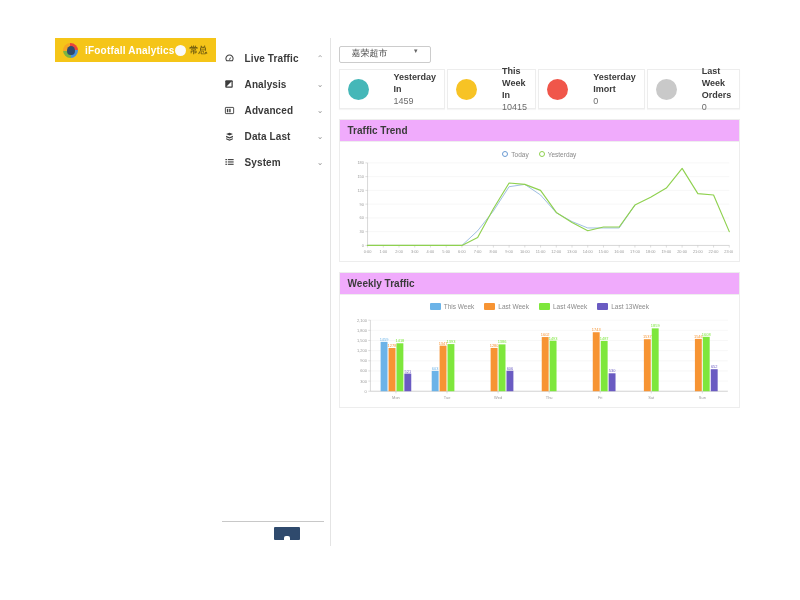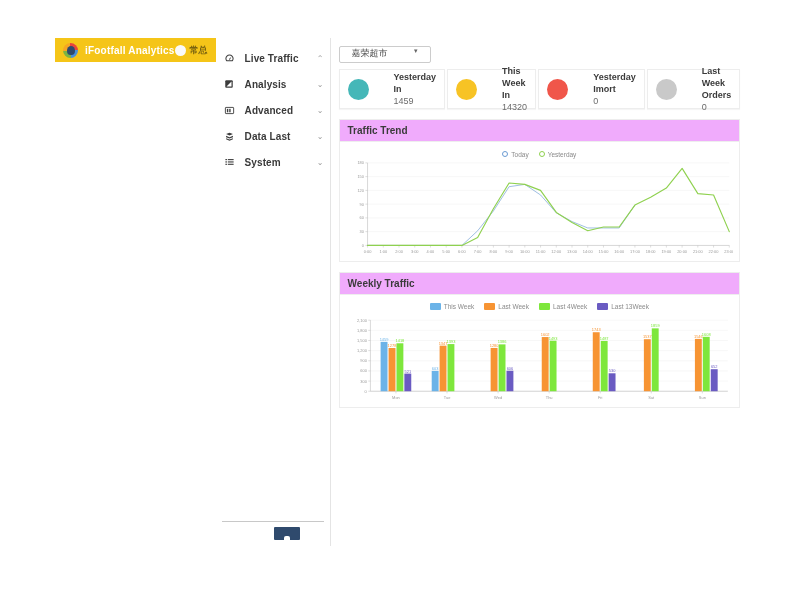--- a/index.html
+++ b/index.html
@@ -205,21 +205,21 @@
           <div class="card-dot" style="background:#45b7b8"></div>
           <div class="card-txt">
             <div class="card-title">Yesterday In</div>
             <div class="card-value">1459</div>
           </div>
         </div>
         <div class="card">
           <div class="card-dot" style="background:#f7c325"></div>
           <div class="card-txt">
             <div class="card-title">This Week In</div>
-            <div class="card-value">14320</div>
+            <div class="card-value">10415</div>
           </div>
         </div>
         <div class="card">
           <div class="card-dot" style="background:#f0564a"></div>
           <div class="card-txt">
             <div class="card-title">Yesterday Imort</div>
             <div class="card-value">0</div>
           </div>
         </div>
         <div class="card">

